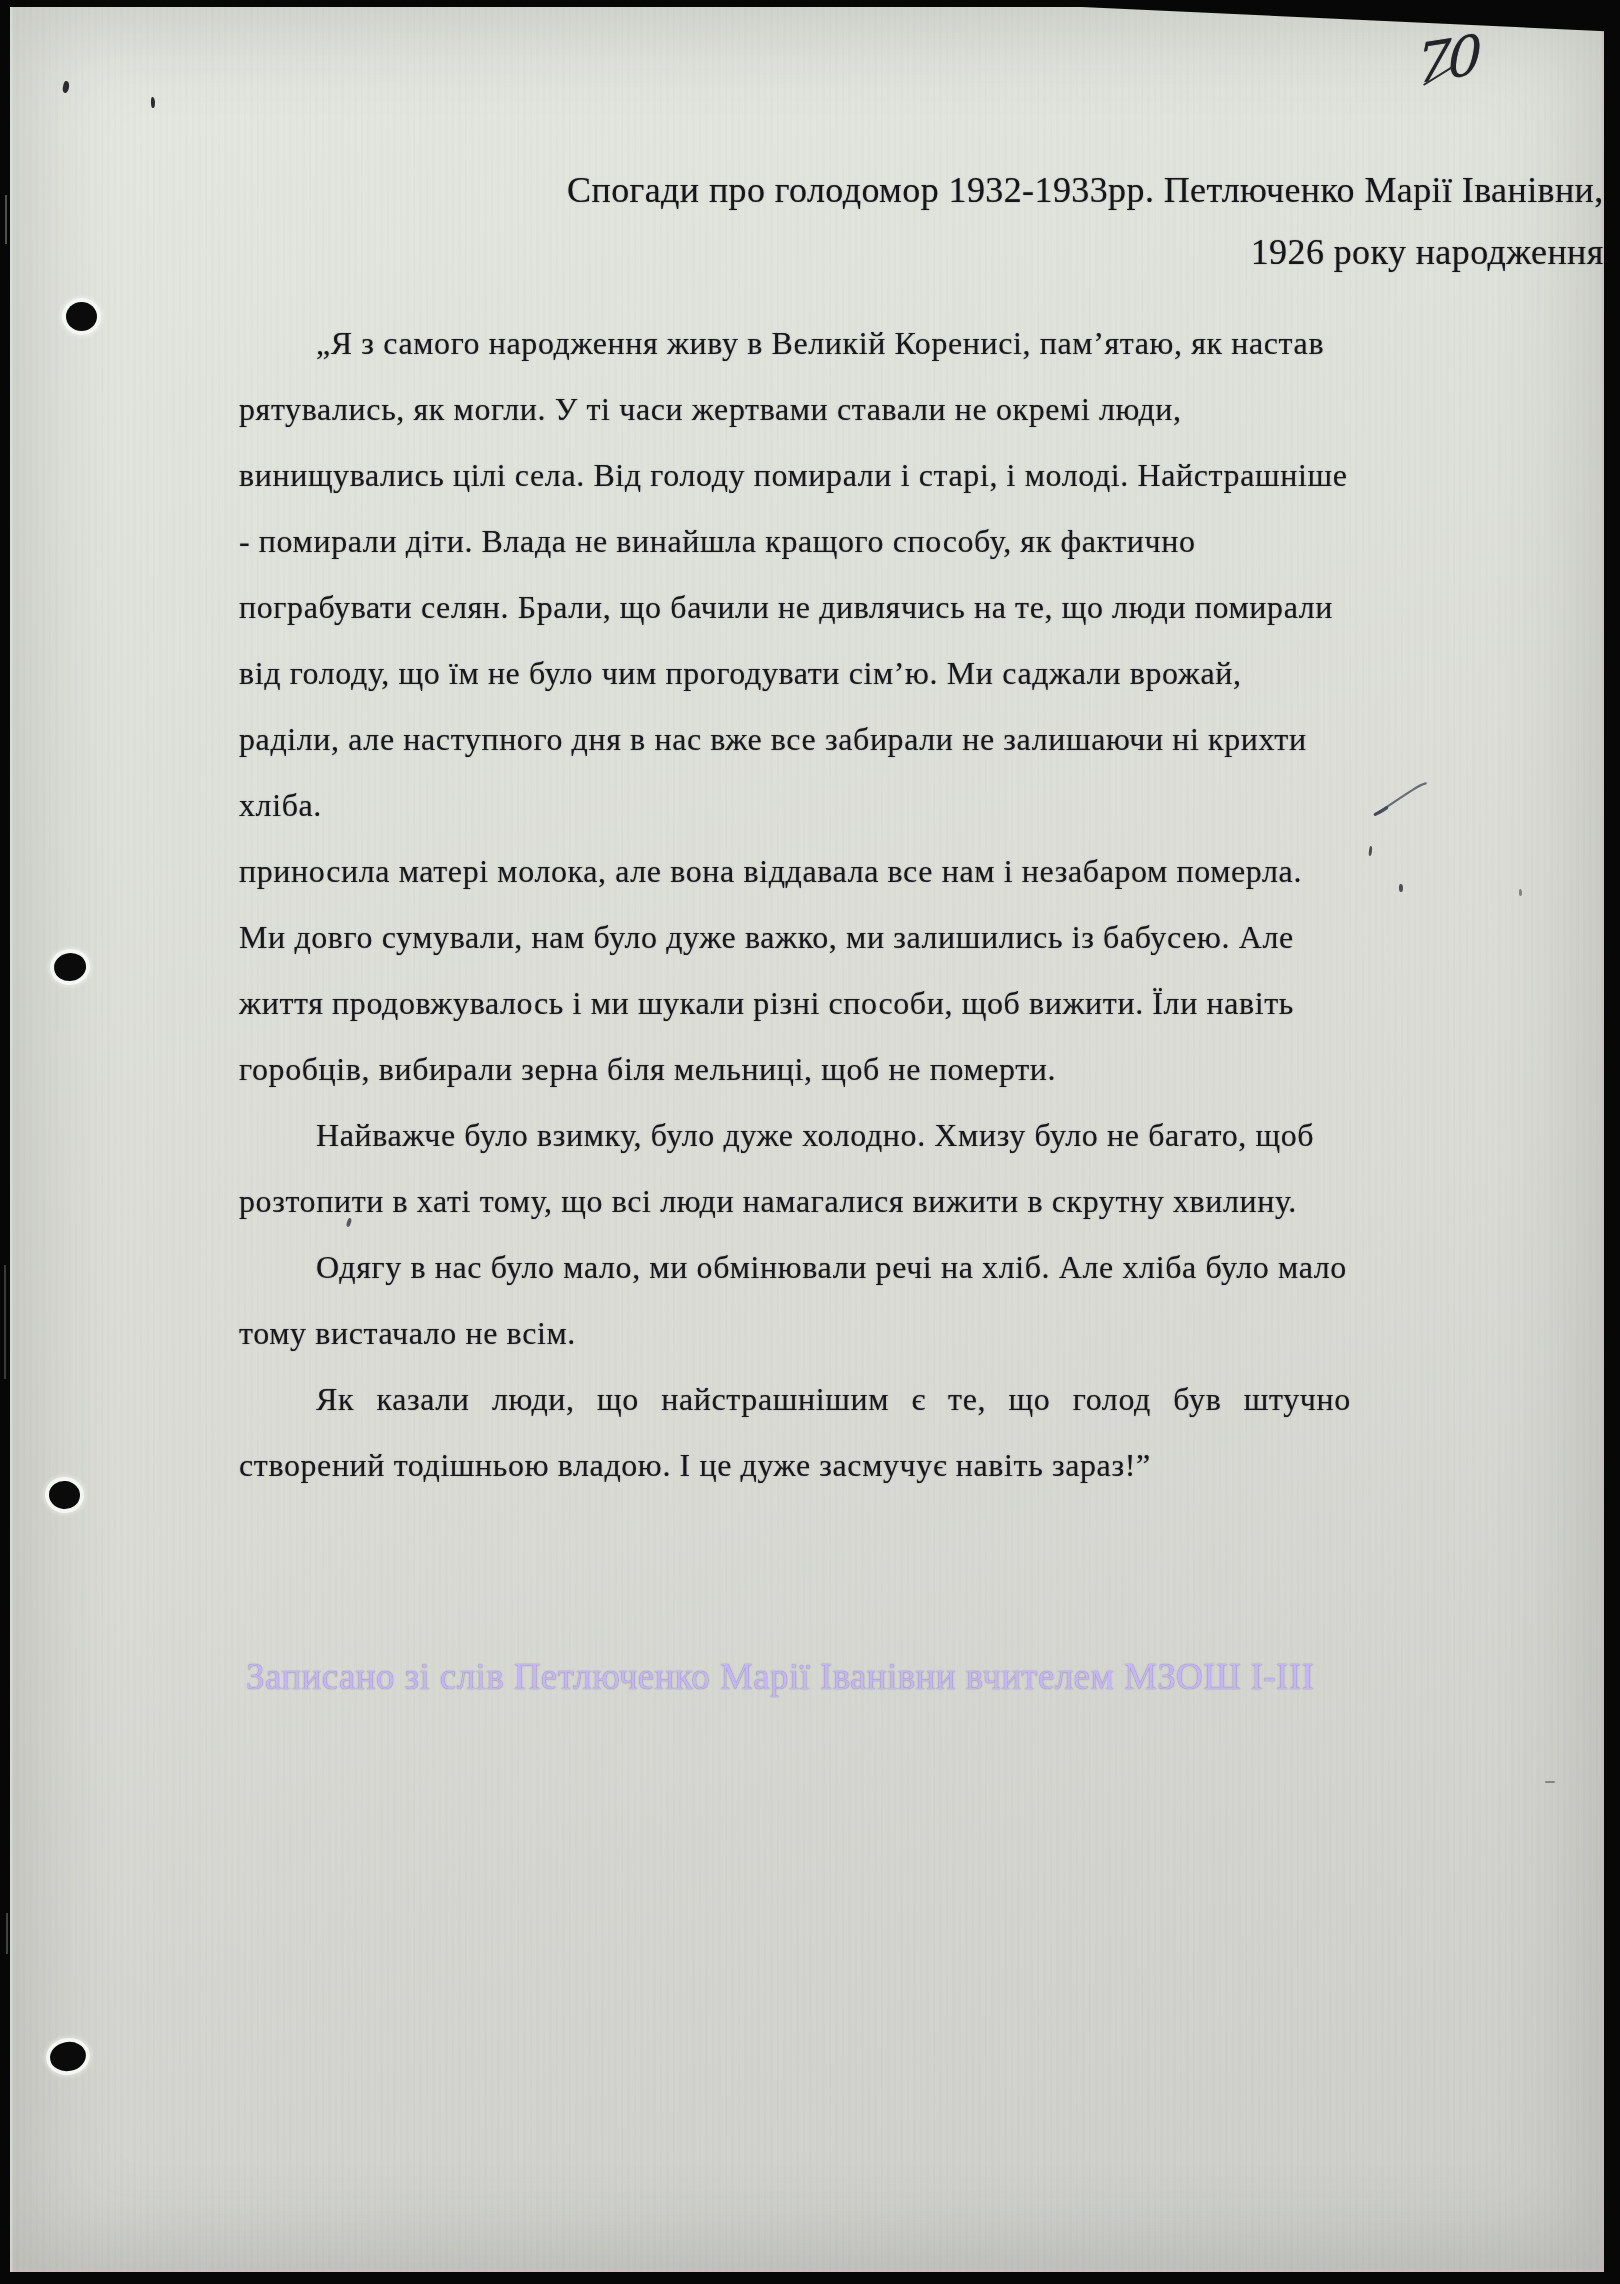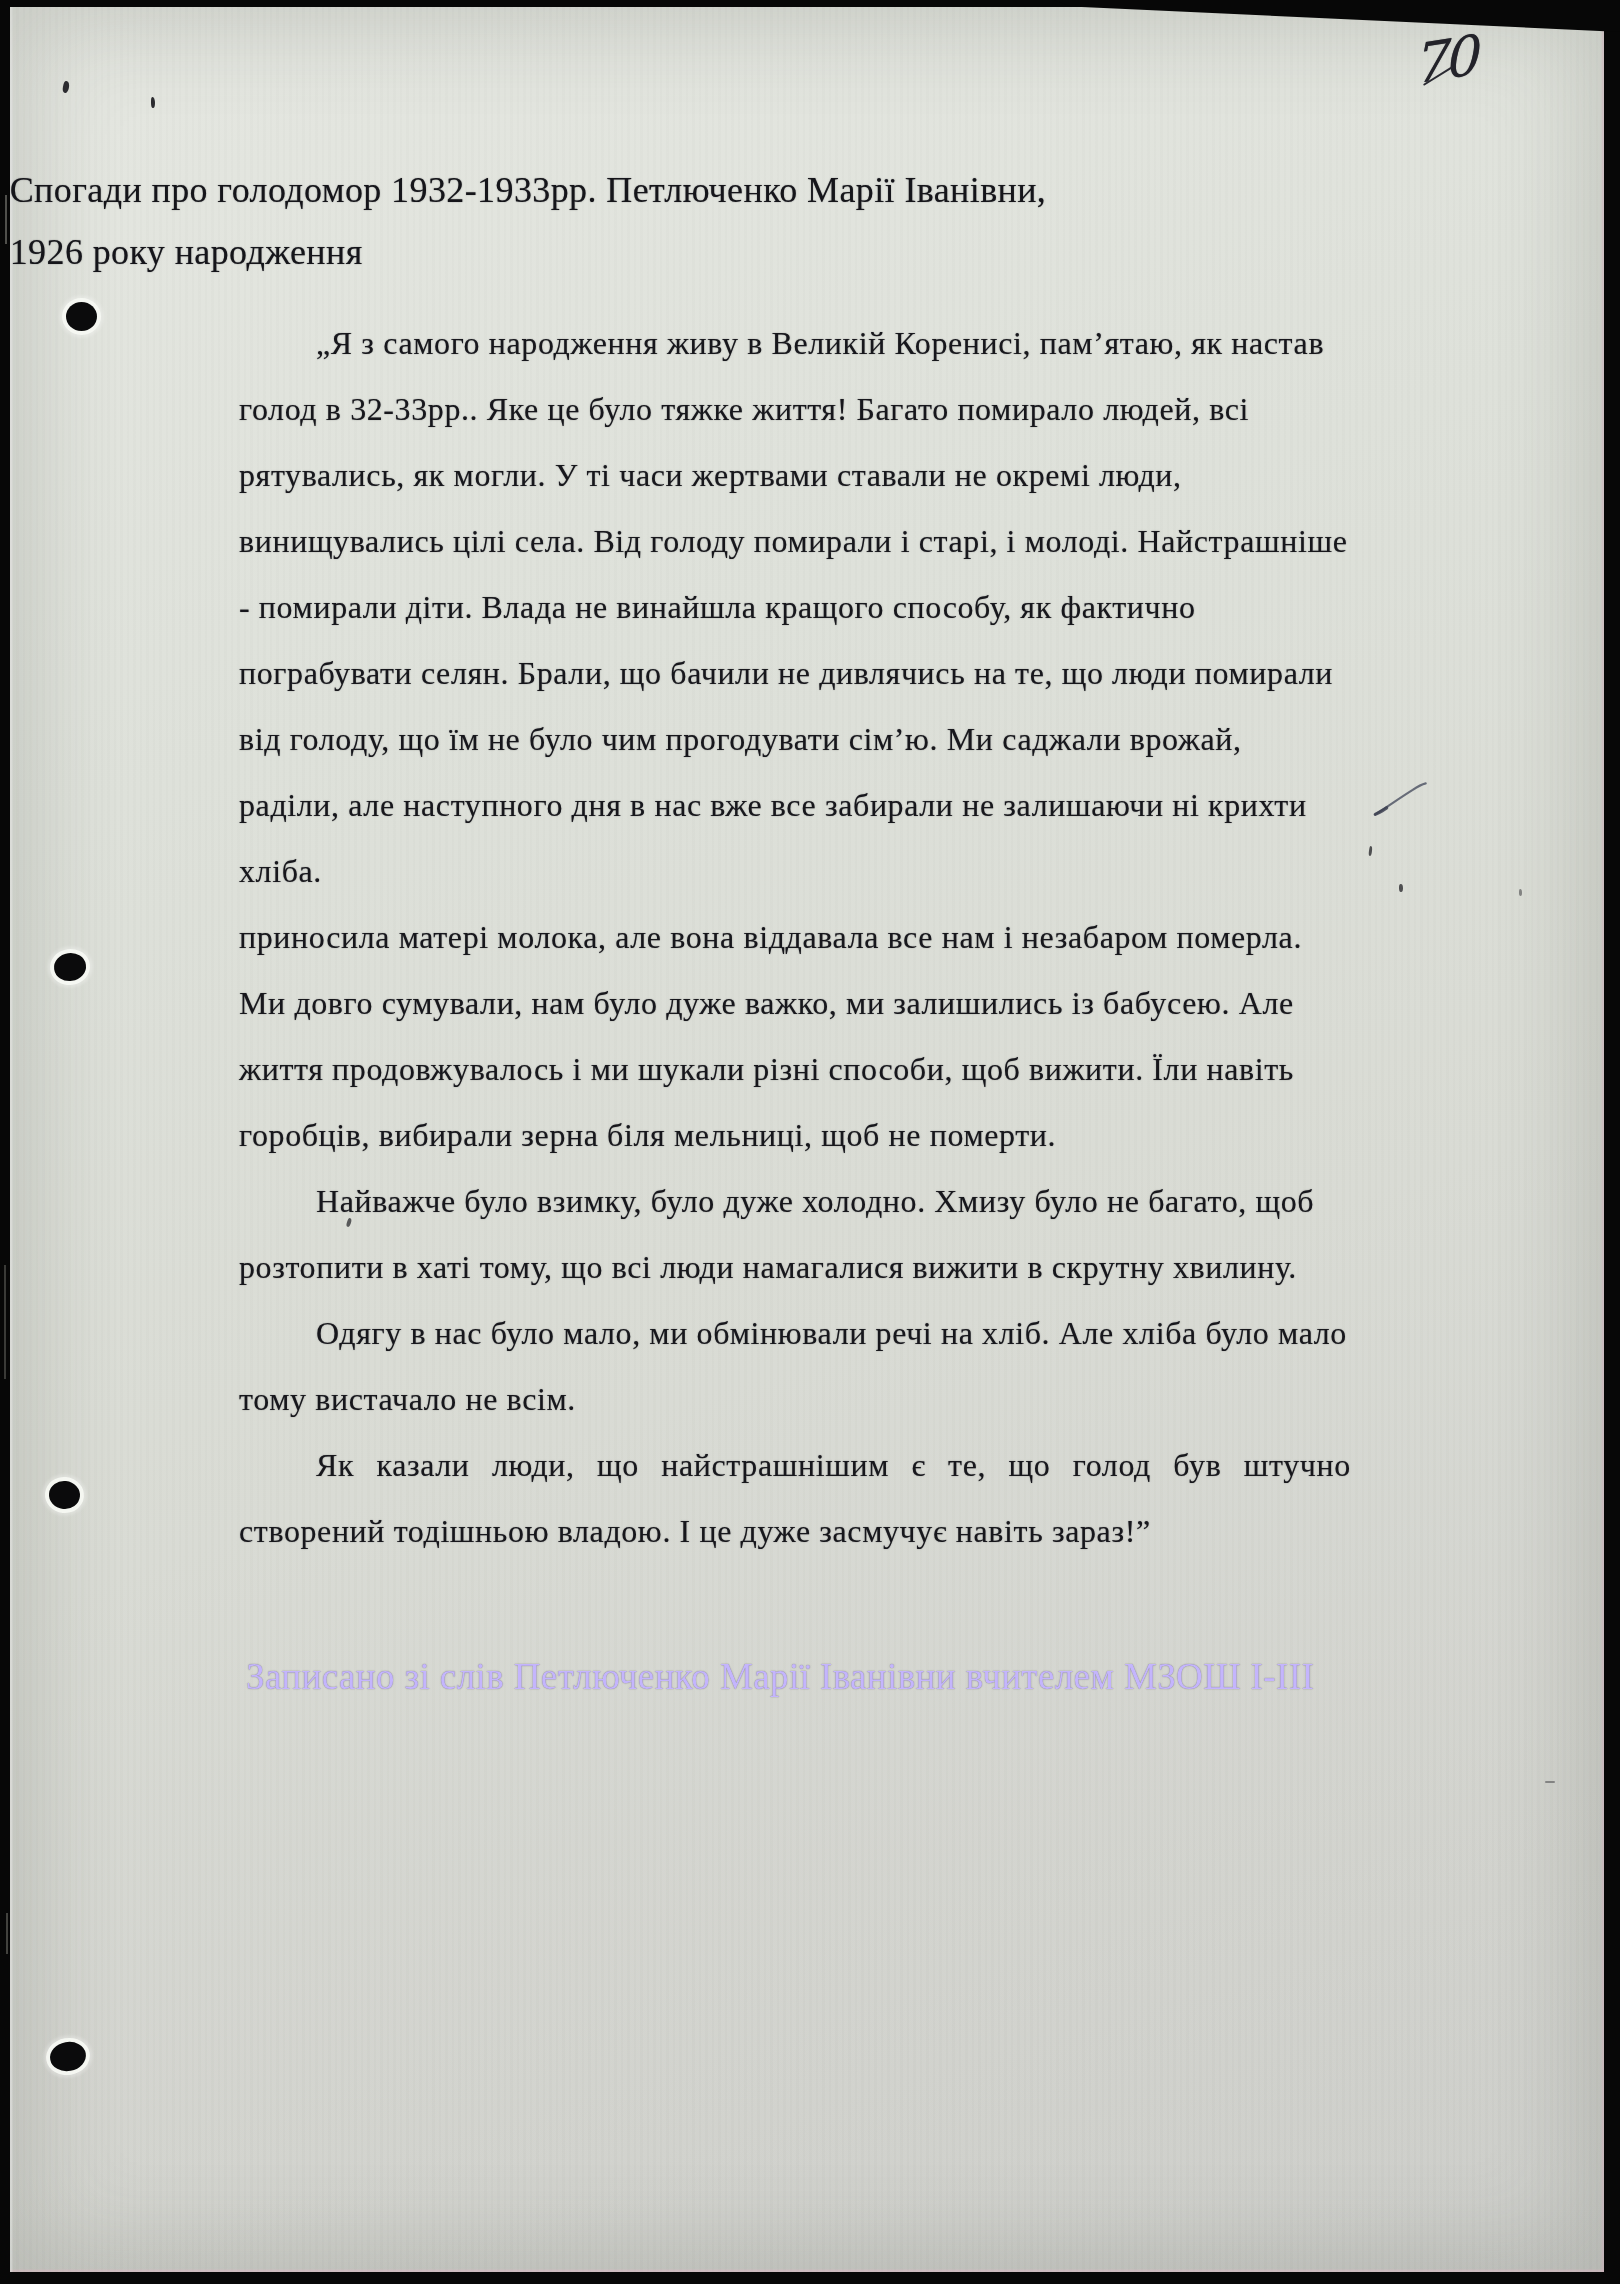--- a/index.html
+++ b/index.html
@@ -50,21 +50,21 @@
     position: absolute; left: 1421px; top: 75px;
     width: 34px; height: 2.4px;
     background: #2a2a32;
     transform: rotate(-32deg);
     border-radius: 1.6px;
   }
   
   .title-block {
     position: absolute; left: 9.7px; top: 159px;
     width: 1594px;
-    text-align: left;
+    text-align: right;
     font-size: 36px;
     line-height: 62px;
     color: #15151a;
     text-shadow: 0 0 1.2px rgba(20,20,28,0.55);
     letter-spacing: 0.4px;
     white-space: nowrap;
   }
   .body-text {
     position: absolute; left: 239px; top: 310px;
     width: 1184px;
@@ -134,21 +134,20 @@
   <div class="pagenum">70</div>
   <div class="pagenum-stroke"></div>
 
   <div class="title-block">
     <div>Спогади про голодомор 1932-1933рр. Петлюченко Марії Іванівни,</div>
     <div>1926 року народження</div>
   </div>
 
   <div class="body-text">
       <div class="line indent">„Я з самого народження живу в Великій Коренисі, пам’ятаю, як настав</div>
-      <div class="line">голод в 32-33рр.. Яке це було тяжке життя! Багато помирало людей, всі</div>
       <div class="line">рятувались, як могли. У ті часи жертвами ставали не окремі люди,</div>
       <div class="line">винищувались цілі села. Від голоду помирали і старі, і молоді. Найстрашніше</div>
       <div class="line">- помирали діти. Влада не винайшла кращого способу, як фактично</div>
       <div class="line">пограбувати селян. Брали, що бачили не дивлячись на те, що люди помирали</div>
       <div class="line">від голоду, що їм не було чим прогодувати сім’ю. Ми саджали врожай,</div>
       <div class="line">раділи, але наступного дня в нас вже все забирали не залишаючи ні крихти</div>
       <div class="line">хліба.</div>
       <div class="line">приносила матері молока, але вона віддавала все нам і незабаром померла.</div>
       <div class="line">Ми довго сумували, нам було дуже важко, ми залишились із бабусею. Але</div>
       <div class="line">життя продовжувалось і ми шукали різні способи, щоб вижити. Їли навіть</div>

